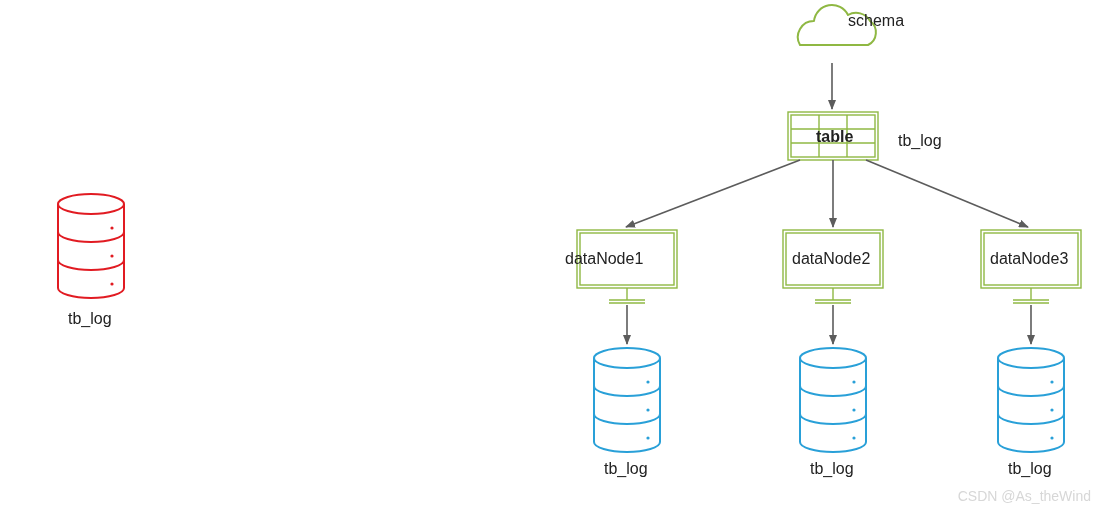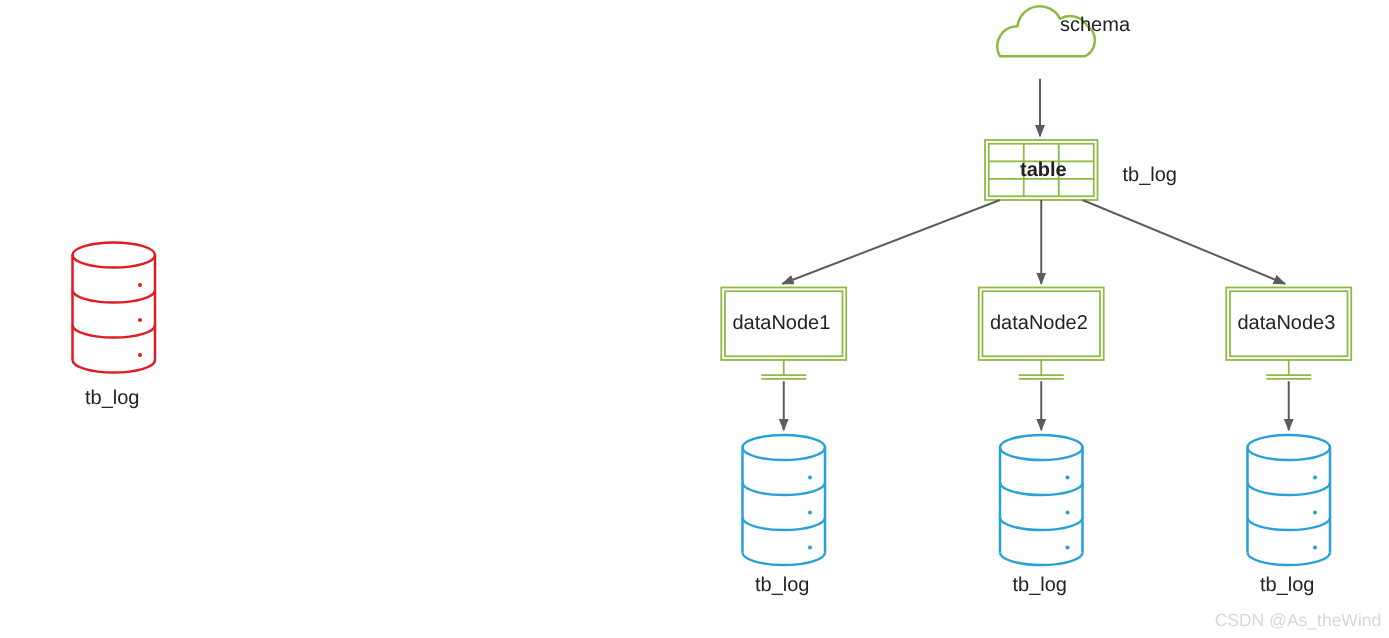--- a/index.html
+++ b/index.html
@@ -135,23 +135,23 @@
     <circle cx="1052" cy="382" r="1.6" fill="#29a0d8"></circle>
     <circle cx="1052" cy="410" r="1.6" fill="#29a0d8"></circle>
     <circle cx="1052" cy="438" r="1.6" fill="#29a0d8"></circle>
   </g>
 </svg>
 
 <span class="label" style="left:807px; top:12px;margin-left:41px;">schema</span>
 <span class="label" style="left:816px; top:128px;font-weight:bold;">table</span>
 <span class="label" style="left:898px; top:132px;">tb_log</span>
 
-<span class="label" style="left:586px; top:250px;">dataNode1</span>
+<span class="label" style="left:565px; top:250px;">dataNode1</span>
 <span class="label" style="left:792px; top:250px;">dataNode2</span>
 <span class="label" style="left:990px; top:250px;text-align:center;">dataNode3</span>
 
 <span class="label" style="left:604px; top:460px;">tb_log</span>
 <span class="label" style="left:810px; top:460px;">tb_log</span>
 <span class="label" style="left:1008px; top:460px;">tb_log</span>
 
 <span class="label" style="left:68px;  top:310px;">tb_log</span>
 
-<span class="watermark" style="right:6px; bottom:6px;">CSDN @As_theWind</span>
+<span class="watermark" style="right:20px; bottom:6px;">CSDN @As_theWind</span>
 
 </body></html>

